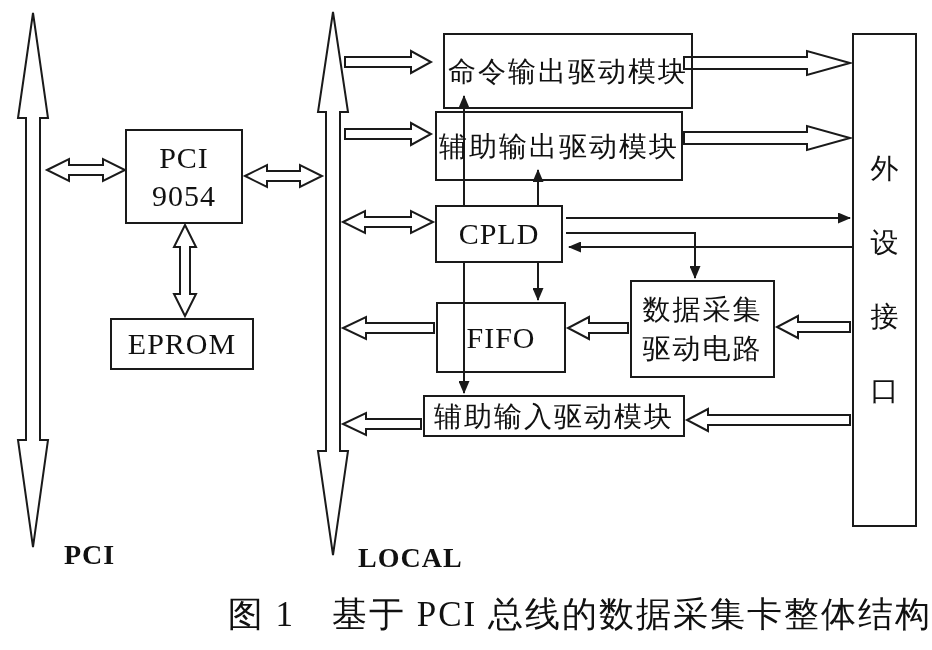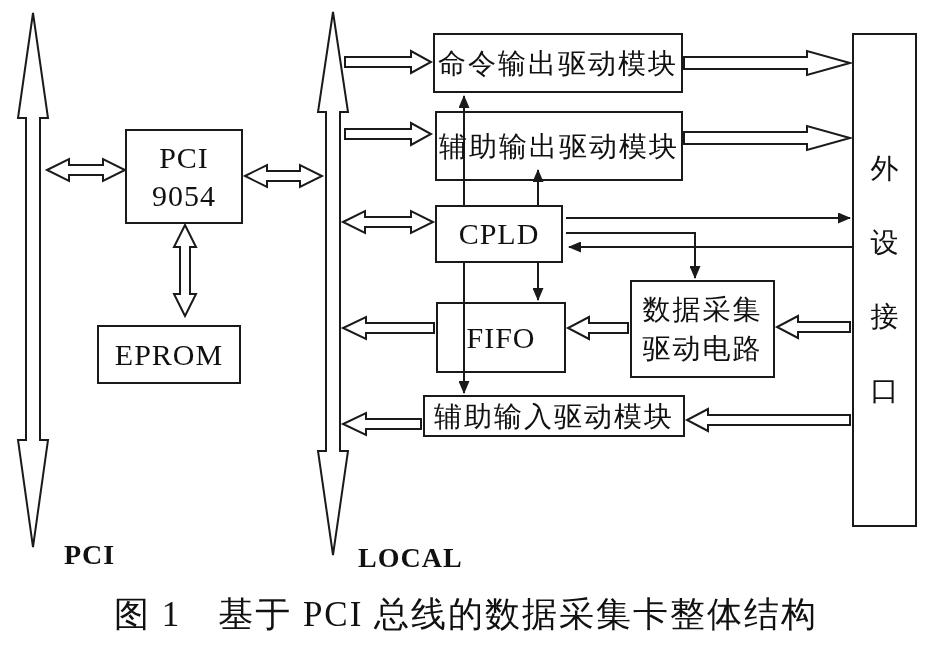--- a/index.html
+++ b/index.html
@@ -32,21 +32,21 @@
     position:absolute;
     font-size:28px;
     font-weight:600;
     letter-spacing:1px;
     line-height:40px;
     white-space:pre;
   }
   .caption{
     position:absolute;
     left:0;top:591px;width:932px;
-    text-align:center;
+    text-align:right;
     font-size:35px;
     letter-spacing:2px;
     white-space:nowrap;
   }
   svg .ln{stroke:#1a1a1a;stroke-width:2;fill:none;}
   svg .hollow{stroke:#1a1a1a;stroke-width:2;fill:#ffffff;}
 </style>
 </head>
 <body>
 
@@ -86,25 +86,25 @@
     <path class="ln" marker-end="url(#af)" d="M566,218 L850,218"></path>
     <path class="ln" marker-end="url(#af)" d="M566,233 L695,233 L695,278"></path>
     <path class="ln" marker-end="url(#af)" d="M852,247 L569,247"></path>
   </svg>
 
   <div class="blk latin" style="left:125px;top:129px;width:118px;height:95px;">
     <span>PCI</span>
     <span>9054</span>
   </div>
 
-  <div class="blk latin" style="left:97px;top:318px;width:144px;height:59px;margin-top:7px;">
+  <div class="blk latin" style="left:110px;top:318px;width:144px;height:52px;">
     <span>EPROM</span>
   </div>
 
-  <div class="blk cjk" style="left:433px;top:33px;width:250px;height:60px;">
+  <div class="blk cjk" style="left:443px;top:33px;width:250px;height:76px;">
     <span>命令输出驱动模块</span>
   </div>
 
   <div class="blk cjk" style="left:435px;top:111px;width:248px;height:70px;">
     <span>辅助输出驱动模块</span>
   </div>
 
   <div class="blk latin" style="left:435px;top:205px;width:128px;height:58px;">
     <span>CPLD</span>
   </div>

